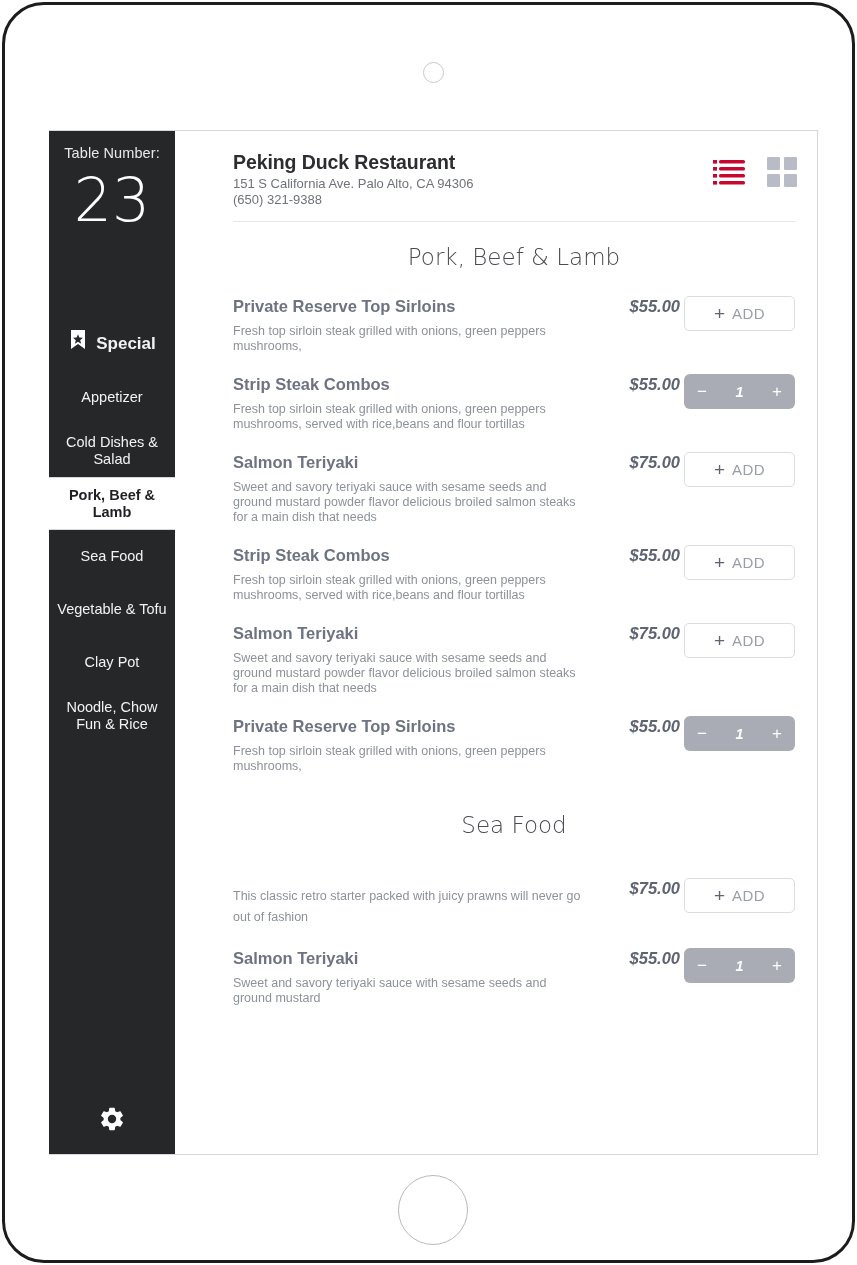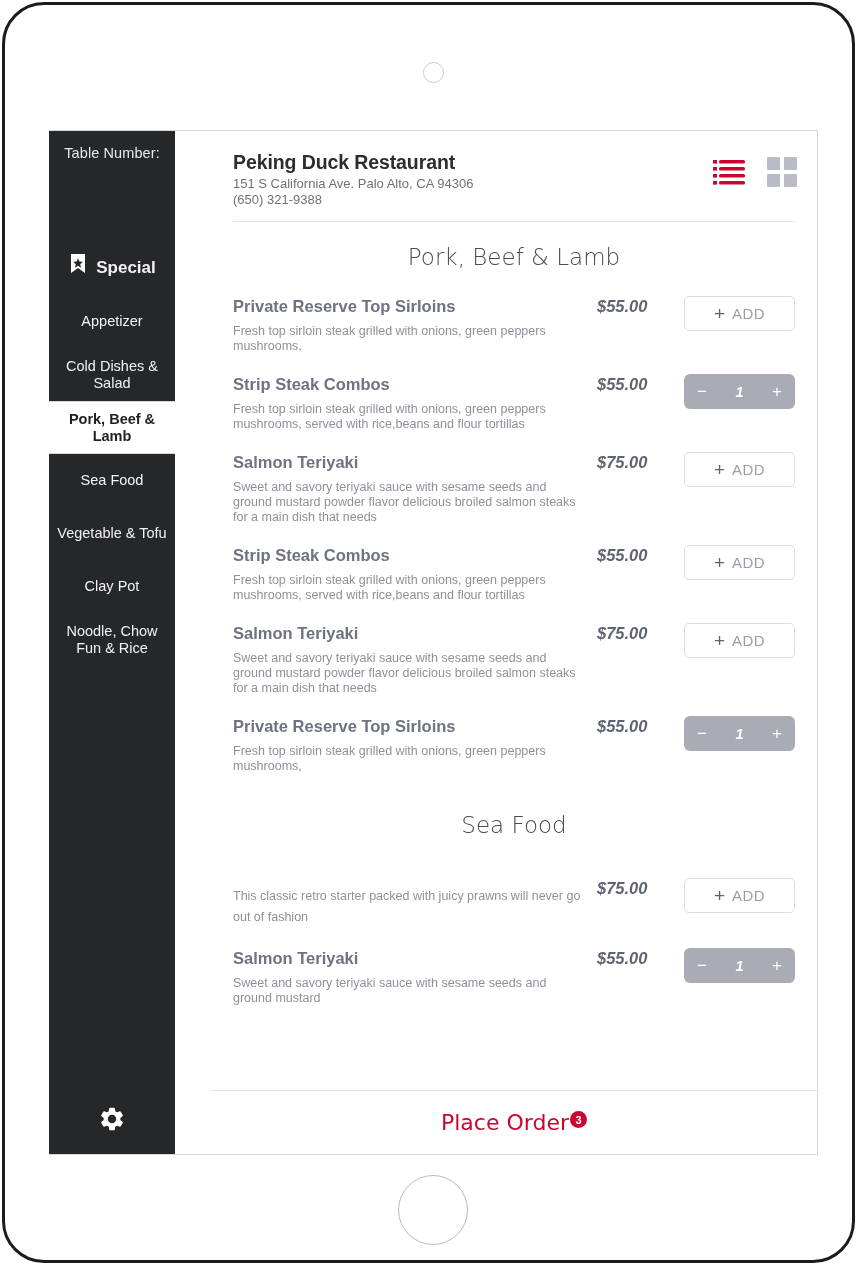--- a/index.html
+++ b/index.html
@@ -221,21 +221,22 @@
     max-width: 400px;
   }
   .menu-item-desc.loose { line-height: 21px; }
 
   .menu-item-price {
     font-size: 16.5px;
     font-weight: 700;
     font-style: italic;
     color: #5f6472;
     width: 86px;
-    padding-right: 20px;
+    text-align: right;
+    padding-right: 3px;
     flex: 0 0 auto;
     padding-top: 1px;
   }
 
   .action-cell { width: 112px; flex: 0 0 auto; display: flex; justify-content: flex-end; }
 
   .add-button {
     width: 111px;
     height: 35px;
     border: 1px solid #dcdde2;
@@ -307,20 +308,21 @@
 
   <div id="camera-dot"></div>
   <div id="home-button"></div>
 
   <div id="screen">
 
     <div id="sidebar">
 
       <div id="table-number-block">
         <div id="table-number-label">Table Number:</div>
+        <div id="table-number-value">23</div>
       </div>
 
       <div id="sidebar-nav">
 
         <div class="nav-item special">
           <span class="ribbon-icon">
             <svg width="20" height="28" viewBox="0 0 20 28">
               <path d="M3 1 h14 v19 l-7 -5 l-7 5 z" fill="#ffffff"></path>
               <polygon points="10,5.2 11.35,8.6 14.9,8.8 12.2,11.2 13.1,14.7 10,12.7 6.9,14.7 7.8,11.2 5.1,8.8 8.65,8.6" fill="#262729"></polygon>
             </svg>
@@ -522,23 +524,17 @@
             <div class="qty-stepper">
               <span class="qty-minus">−</span>
               <span class="qty-value">1</span>
               <span class="qty-plus">+</span>
             </div>
           </div>
         </div>
 
       </div>
 
-      <div id="footer">
-        <div id="place-order-button">
-          <span id="place-order-label">Place Order</span>
-          <span id="order-badge">3</span>
-        </div>
-      </div>
 
     </div>
 
   </div>
 </div>
 
 </body></html>

